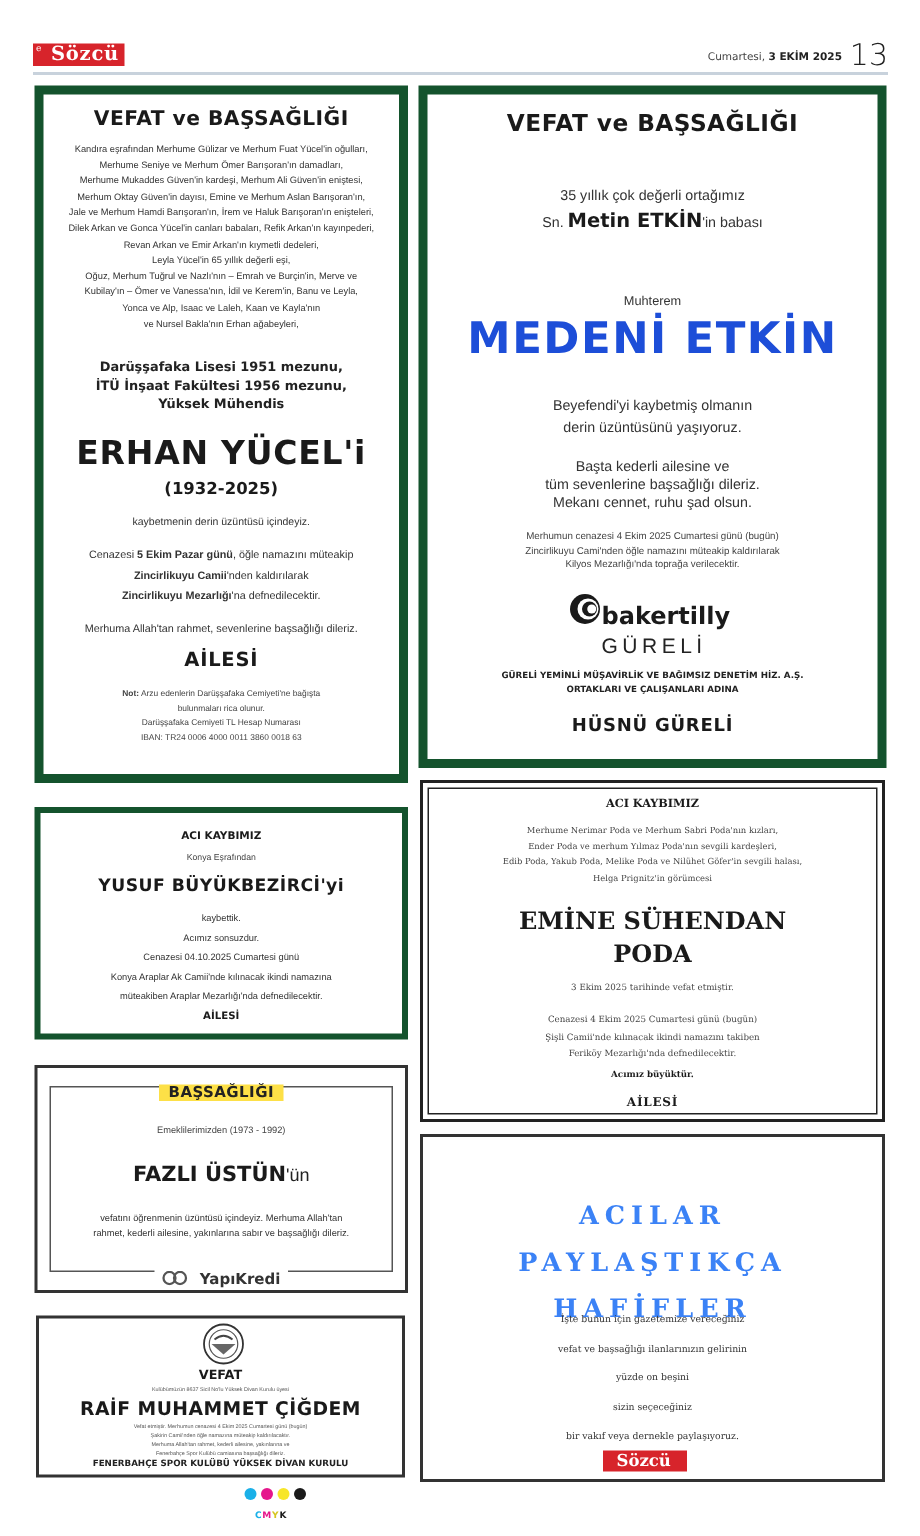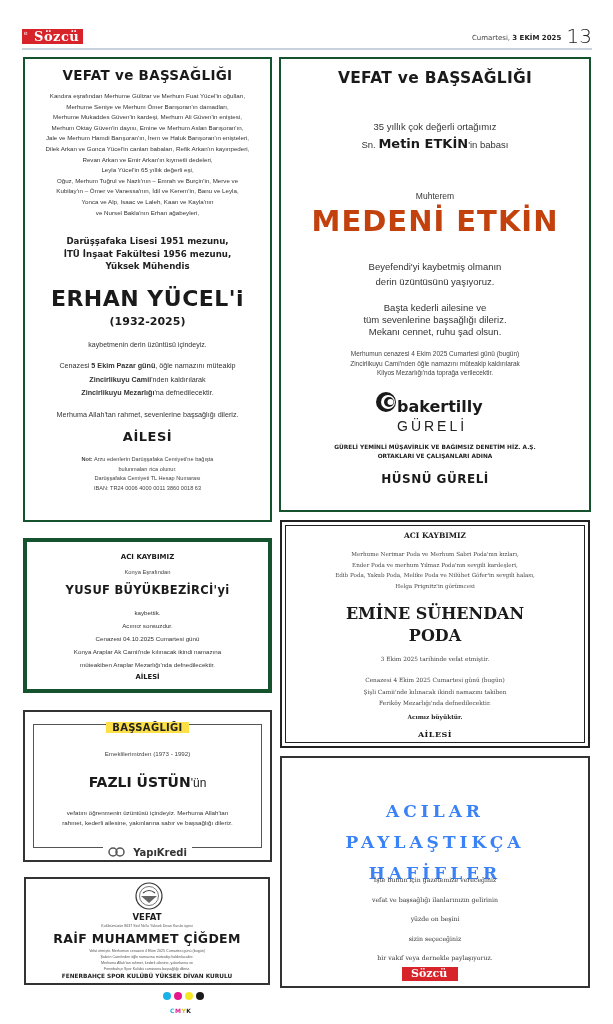--- a/index.html
+++ b/index.html
@@ -11,21 +11,21 @@
   .logo { position: absolute; left: 0; top: 3px; width: 61px; height: 15px; background: #d7242b; color: #fff; font-family: "DejaVu Serif", serif; font-weight: bold; font-size: 13px; line-height: 15px; padding-left: 0; }
   .logo .small { font-size: 6px; position: absolute; left: 2px; top: 0px; line-height: 7px; font-weight: normal; }
   .logo .name { position: absolute; left: 12px; top: 0; letter-spacing: 0.5px; }
   .dateline { position: absolute; right: 0; top: 0; font-size: 7px; color: #444; line-height: 20px; }
   .dateline b { color: #222; }
   .pagenum { font-size: 20px; font-family: "DejaVu Sans", sans-serif; color: #222; vertical-align: -3px; margin-left: 3px; font-weight: 300; }
   .rule { left: 22px; top: 48px; width: 570px; height: 2px; background: #c8d2dc; }
 
   
   .box { box-sizing: border-box; background: #fff; }
-  .heavy { border: 2px solid #14532d; }
+  .heavy { border: 6px solid #14532d; }
   .dbl { border: 2px solid #222; }
   .dbl .inner { position: absolute; left: 3px; top: 3px; right: 3px; bottom: 3px; border: 1px solid #222; }
   .thin { border: 2px solid #333; }
 
   .t { position: absolute; left: 0; right: 0; text-align: center; white-space: nowrap; }
   .sans-b { font-family: "DejaVu Sans", sans-serif; font-weight: bold; }
   .serif { font-family: "DejaVu Serif", serif; }
   .serif-b { font-family: "DejaVu Serif", serif; font-weight: bold; }
   .lib { font-family: "Liberation Sans", sans-serif; }
 
@@ -90,21 +90,21 @@
   </div>
 </div>
 
 <div class="abs box heavy" style="left:279px; top:57px; width:312px; height:455px;">
   <div class="t sans-b" style="top:10px; font-size:15.5px; letter-spacing:0.3px;">VEFAT ve BAŞSAĞLIĞI</div>
   <div class="t lib" style="top:62px; font-size:9.5px; color:#333;">35 yıllık çok değerli ortağımız</div>
   <div class="t lib" style="top:77px; font-size:9.5px; color:#333;">
     <span>Sn. </span><b class="sans-b" style="font-size:13px; color:#1a1a1a;">Metin ETKİN</b><span>'in babası</span>
   </div>
   <div class="t lib" style="top:132px; font-size:8.5px; color:#333;">Muhterem</div>
-  <div class="t sans-b" style="top:145px; font-size:29px; letter-spacing:1px; color:#c2410c;">MEDENİ ETKİN</div>
+  <div class="t sans-b" style="top:145px; font-size:29px; letter-spacing:1px; color:#1d4ed8;">MEDENİ ETKİN</div>
   <div class="t lib" style="top:200px; font-size:9.5px; line-height:15px; color:#333;">
     <span class="line">Beyefendi'yi kaybetmiş olmanın</span>
     <span class="line">derin üzüntüsünü yaşıyoruz.</span>
   </div>
   <div class="t lib" style="top:243px; font-size:9.5px; line-height:12px; color:#333;">
     <span class="line">Başta kederli ailesine ve</span>
     <span class="line">tüm sevenlerine başsağlığı dileriz.</span>
     <span class="line">Mekanı cennet, ruhu şad olsun.</span>
   </div>
   <div class="t lib" style="top:290px; font-size:6.5px; line-height:9.5px; color:#444;">

